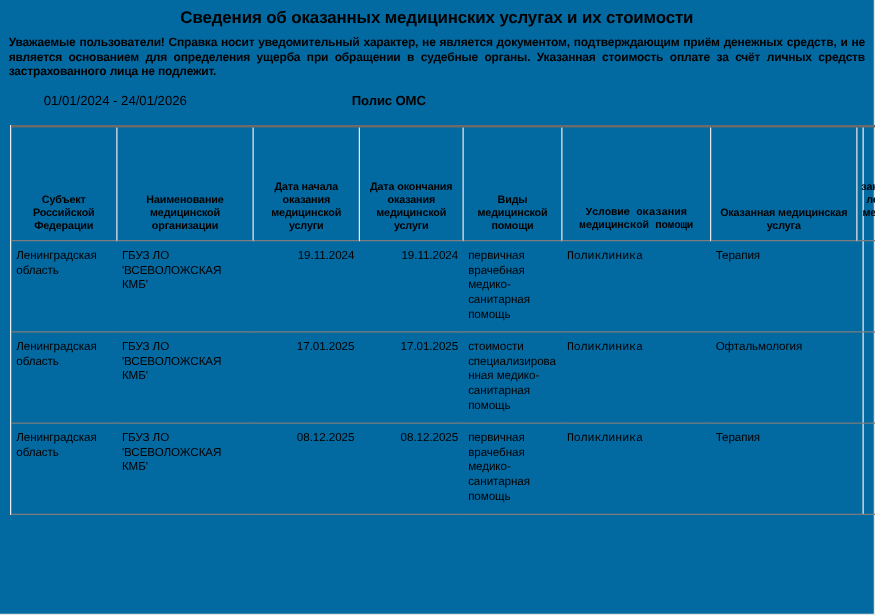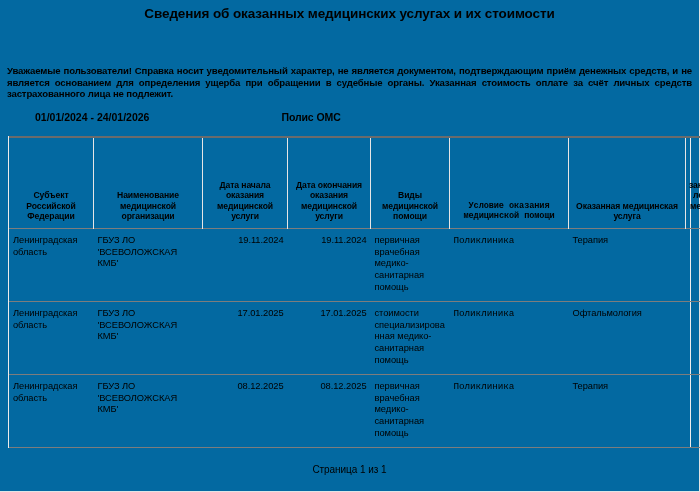--- a/index.html
+++ b/index.html
@@ -32,35 +32,34 @@
     padding: 6px 10px 0 10px;
     line-height: 16px;
   }
   .intro {
     font-size: 9.6px;
     line-height: 11.6px;
     text-align: justify;
     font-weight: bold;
     padding: 7px 7px 0 7px;
     letter-spacing: -0.15px;
-    margin-top: 36px;
   }
   .period-row {
     display: flex;
     align-items: baseline;
     padding: 11px 7px 0 7px;
     font-size: 10.5px;
   }
   .period-label {
     font-weight: bold;
     letter-spacing: -0.15px;
   }
   .period-value {
     margin-left: 16px;
-    font-weight: bold;
+    font-weight: normal;
     letter-spacing: 0px;
     padding-left: 12px;
   }
   .policy-label {
     font-weight: bold;
     margin-left: 132px;
     letter-spacing: -0.1px;
   }
   
   .table-wrap {
@@ -189,15 +188,14 @@
           <td class="c-end">08.12.2025</td>
           <td class="c-kind">первичная врачебная медико-санитарная помощь</td>
           <td class="c-cond">Поликлиника</td>
           <td class="c-service">Терапия</td>
           <td class="c-cost">2 227,39</td>
         </tr>
       </tbody>
     </table>
   </div>
 
-  <div class="footer">Страница 1 из 1</div>
 
 </div>
 
 </body></html>

